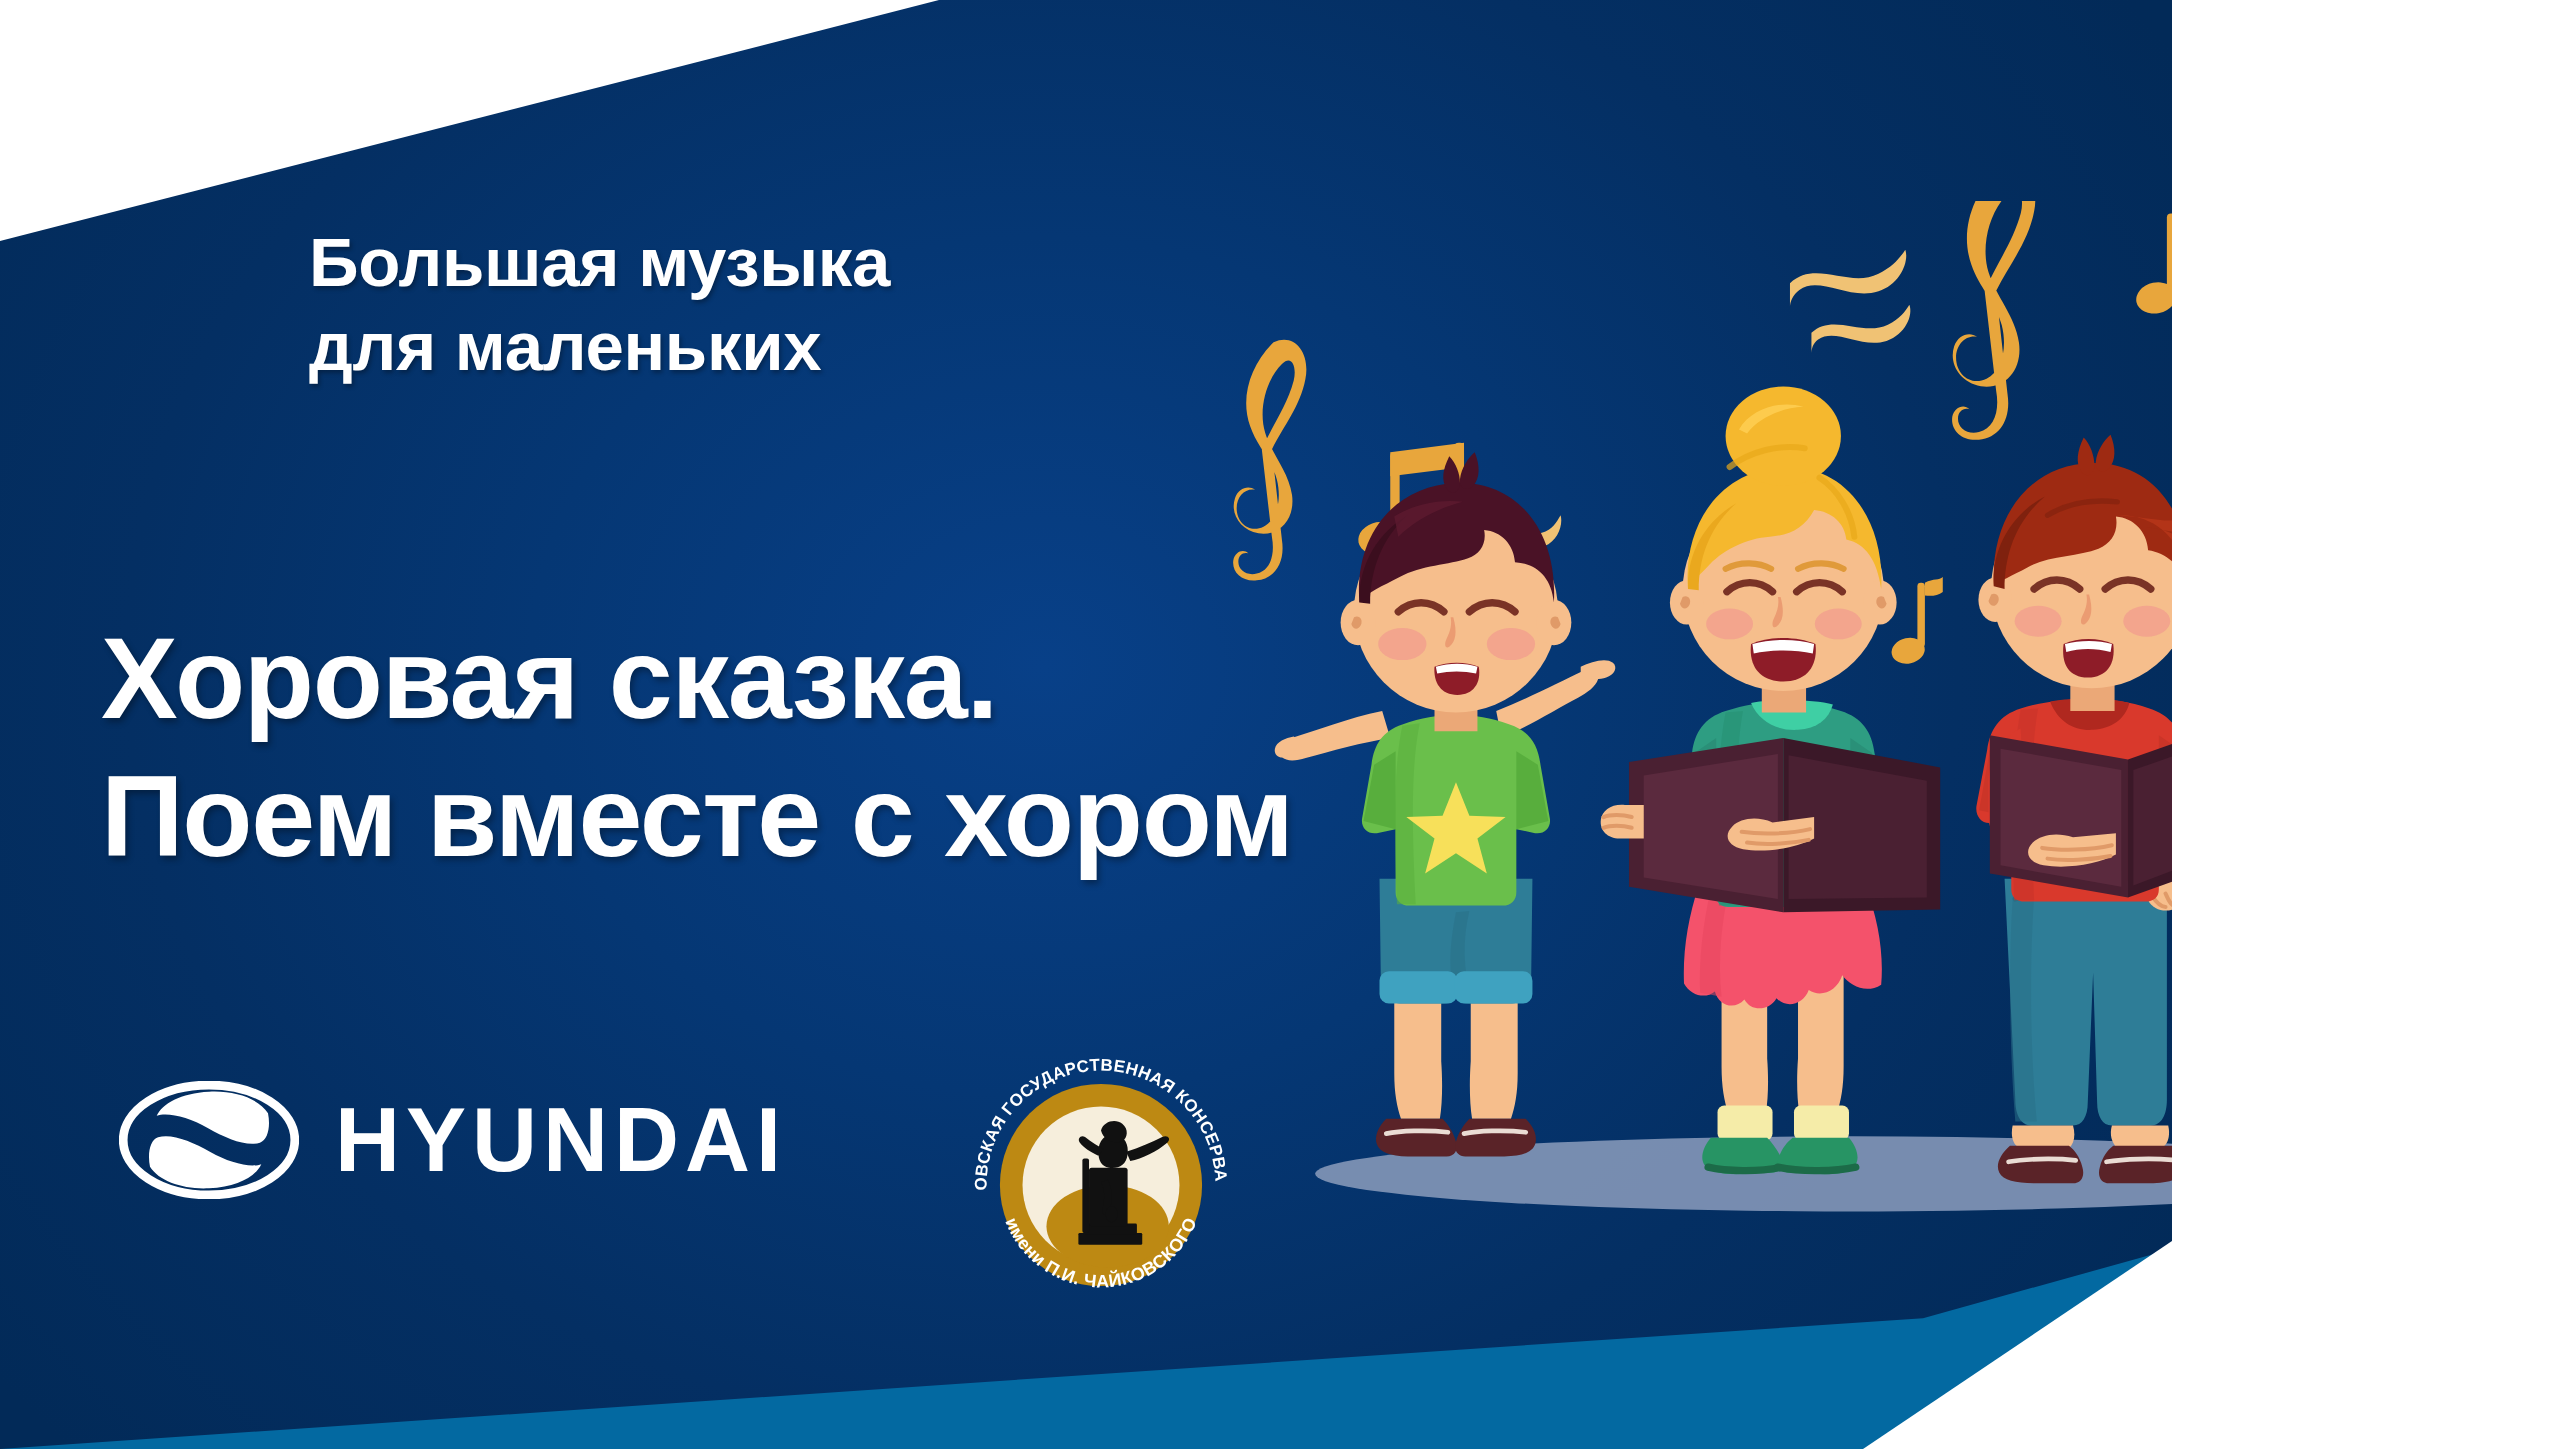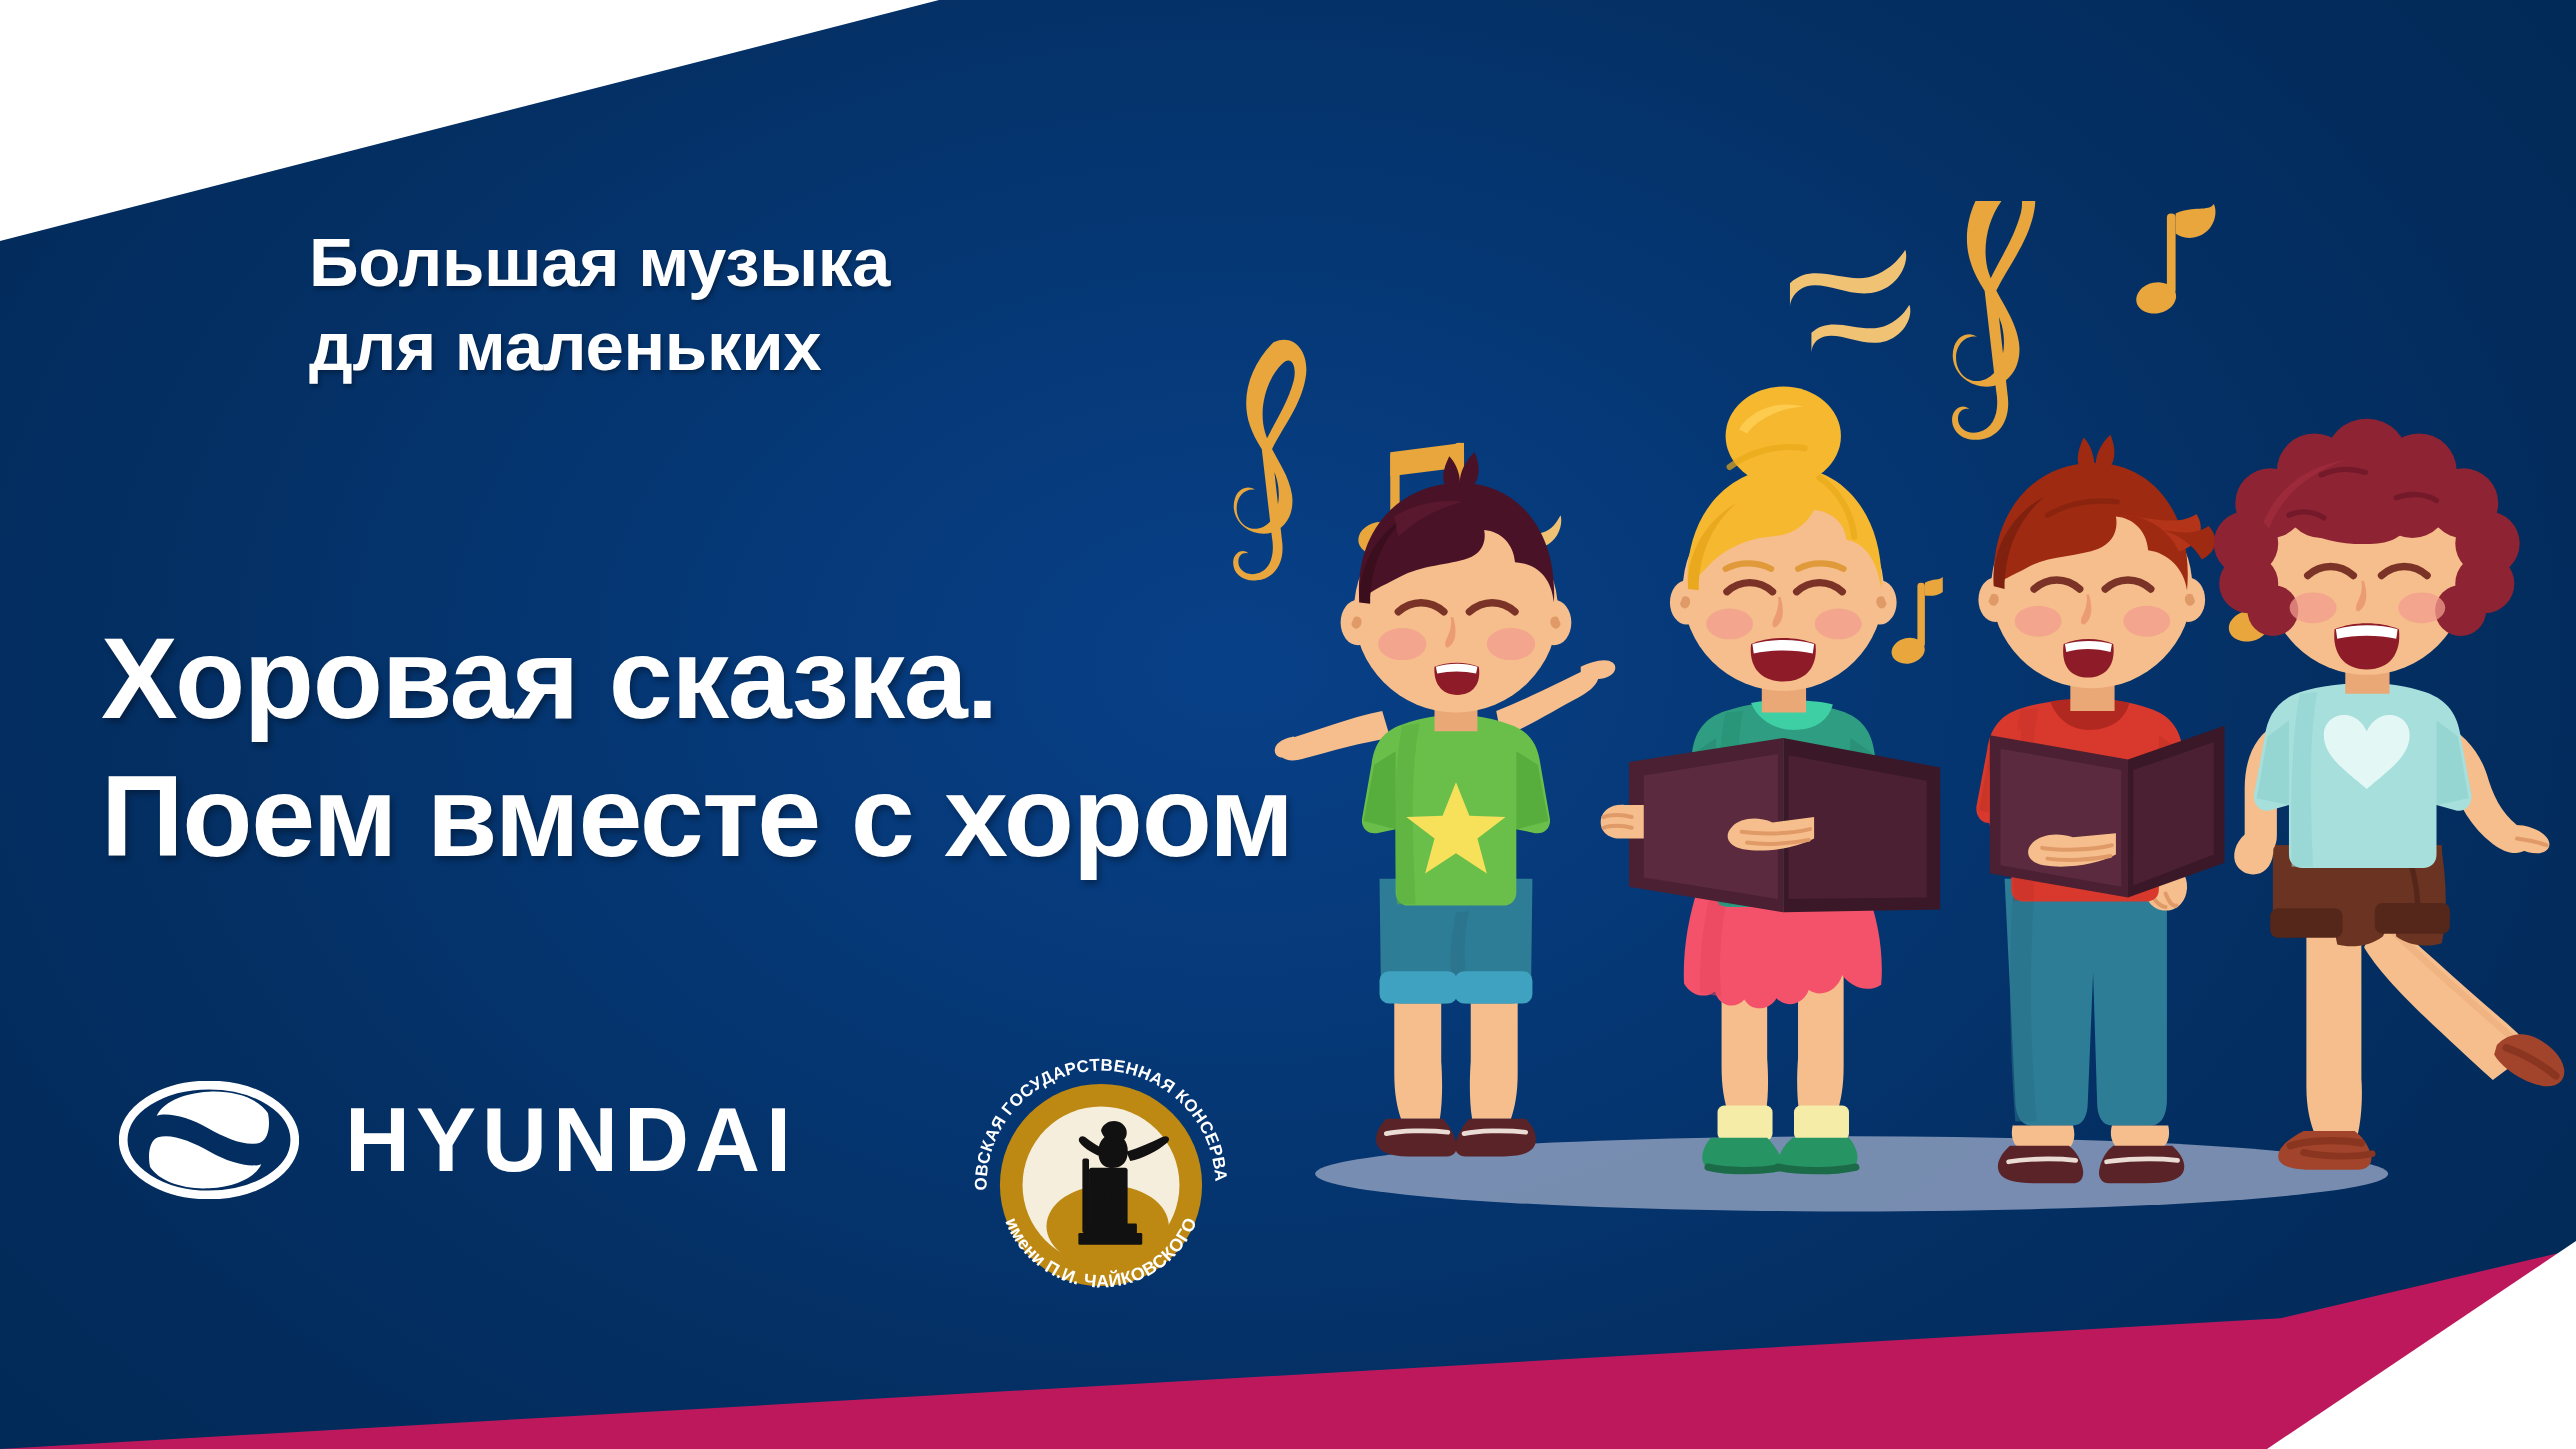--- a/index.html
+++ b/index.html
@@ -3,24 +3,24 @@
 <meta charset="utf-8">
 <title>Хоровая сказка</title>
 <style>
   html, body {
     margin: 0;
     padding: 0;
     background: #ffffff;
   }
   #stage {
     position: relative;
-    width: 2576px;
+    width: 2172px;
     height: 1449px;
     overflow: hidden;
-    background: #be185d;
+    background: #0369a1;
     font-family: "Liberation Sans", "DejaVu Sans", sans-serif;
   }
 
   
   .bg-blue {
     position: absolute;
     inset: 0;
     background:
       radial-gradient(ellipse 62% 78% at 48% 46%, #084088 0%, #053774 38%, #042F63 68%, #022A58 100%);
     clip-path: polygon(0% 16.11%, 36.35% 0%, 100% 0%, 100% 86.2%, 88.54% 90.97%, 0% 100%);
@@ -66,21 +66,21 @@
     white-space: pre-line;
   }
 
   
   .hyundai {
     position: absolute;
     left: 119px;
     top: 1081px;
     display: flex;
     align-items: center;
-    gap: 46px;
+    gap: 36px;
   }
   .hyundai-wordmark {
     color: #ffffff;
     font-size: 90px;
     font-weight: bold;
     letter-spacing: 6px;
     line-height: 1;
   }
 
   

